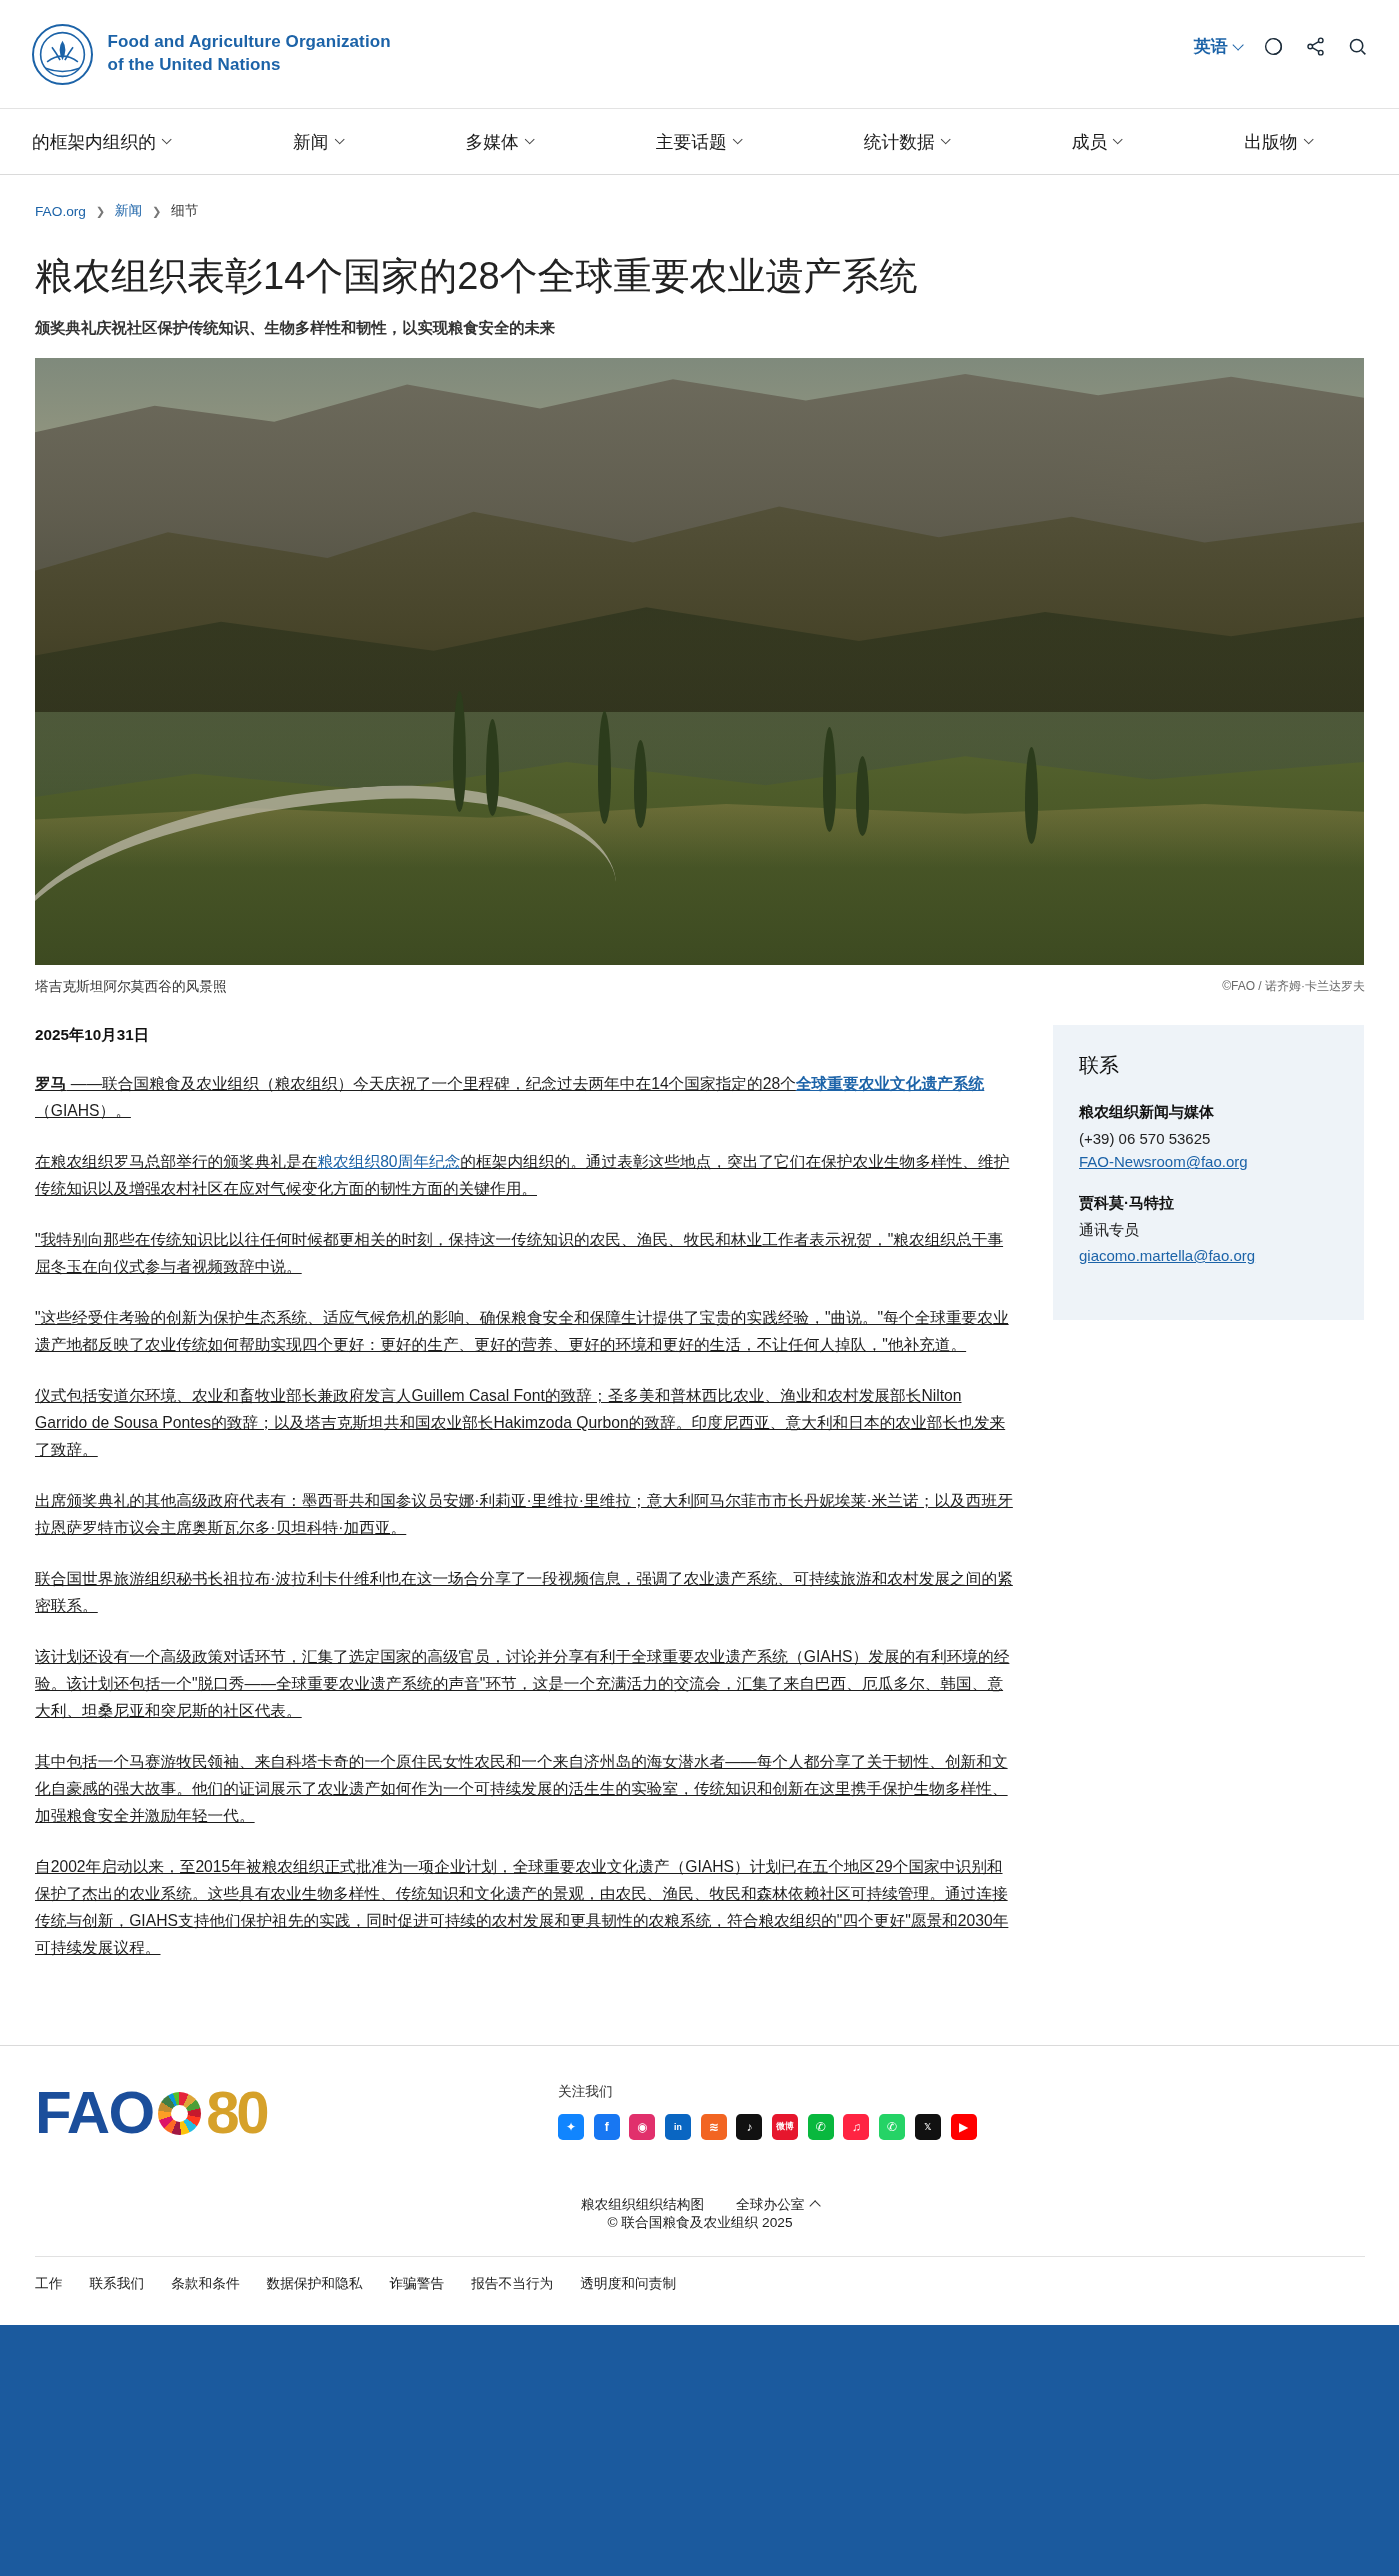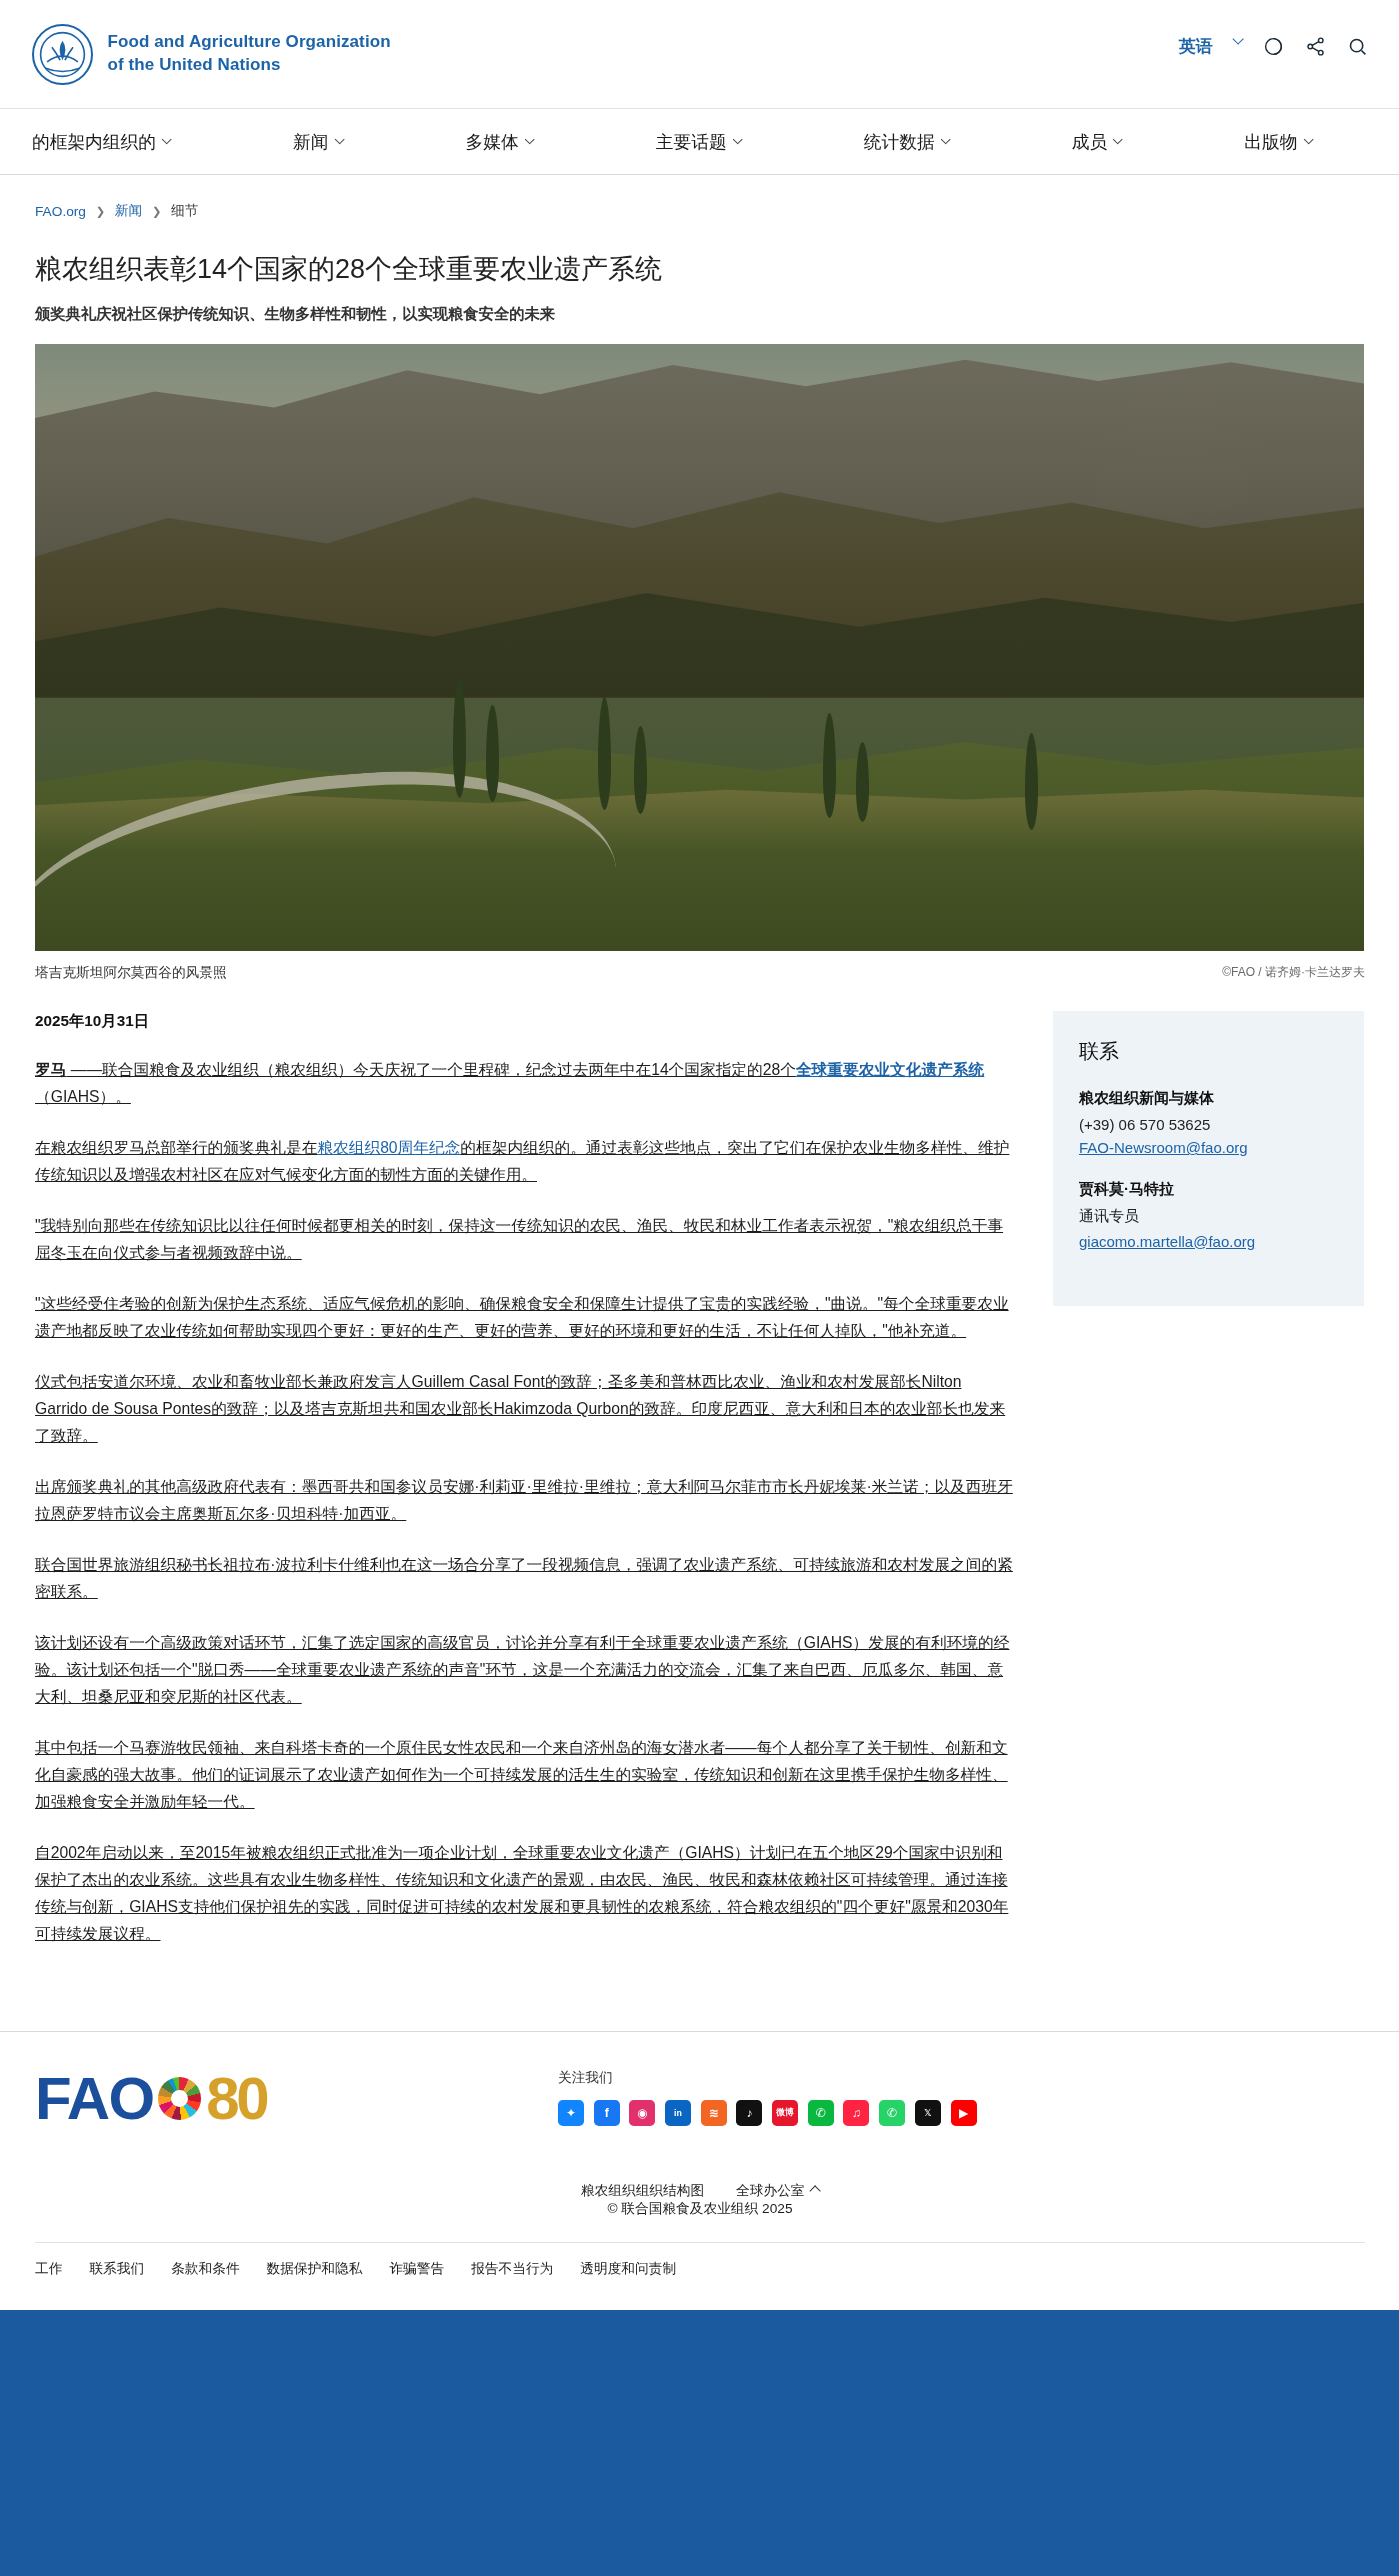--- a/index.html
+++ b/index.html
@@ -36,21 +36,21 @@
   .fao-emblem svg{display:block;}
   .org-name{
     font-size:17px;line-height:1.35;color:#1c63a8;font-weight:bold;
     letter-spacing:0.1px;
   }
   .header-right{
     position:absolute;right:32px;top:35px;
     display:flex;align-items:center;gap:21px;
   }
   .lang-sel{
-    color:#1c63a8;font-size:17px;font-weight:bold;display:flex;align-items:flex-start;gap:21px;
+    color:#1c63a8;font-size:17px;font-weight:bold;display:flex;align-items:center;gap:6px;
     cursor:pointer;
   }
   .chev{
     display:inline-block;width:7.2px;height:7.2px;
     border-right:1.6px solid #1c63a8;border-bottom:1.6px solid #1c63a8;
     transform:rotate(45deg);margin-bottom:3.2px;
   }
   .hicon{width:21px;height:21px;color:#1c2c3a;cursor:pointer;}
   .hicon svg{display:block;}
 
@@ -75,21 +75,21 @@
   .crumbs{
     display:flex;align-items:center;gap:9.7px;
     font-size:13.7px;color:#3b3b3b;
     padding:27px 35px 0 35px;
   }
   .crumbs a{color:#1c63a8;text-decoration:none;}
   .crumb-sep{color:#777;font-size:11.3px;}
 
   
   .title{
-    font-size:27px;color:#222;font-weight:normal;
+    font-size:38px;color:#222;font-weight:normal;
     padding:32px 35px 0 35px;margin:0;line-height:1.3;
   }
   .subtitle{
     font-size:15.3px;color:#333;font-weight:bold;
     padding:16px 35px 0 35px;line-height:1.4;
   }
 
   
   .hero-wrap{padding:19.3px 35px 0 35px;}
   .hero{

